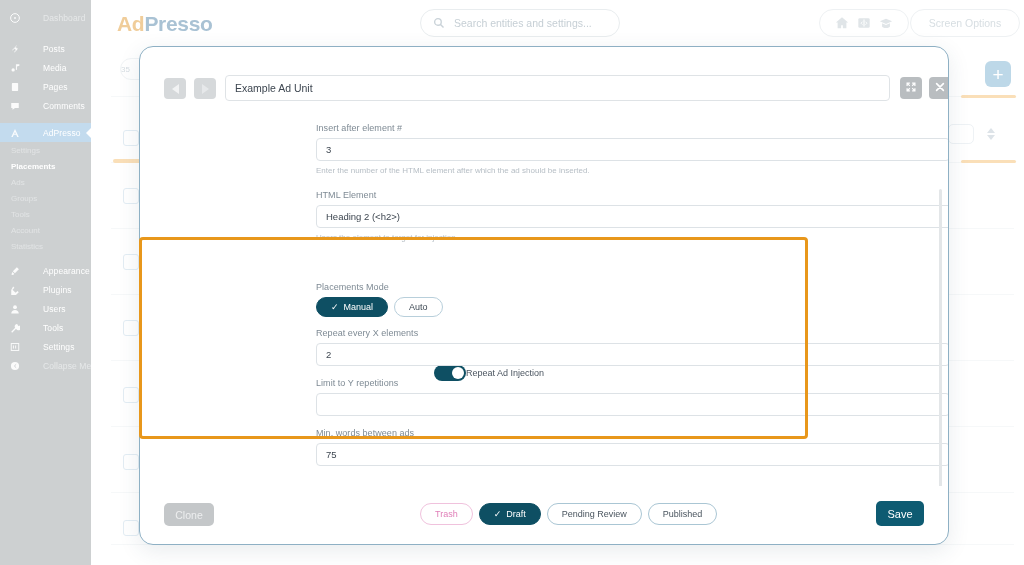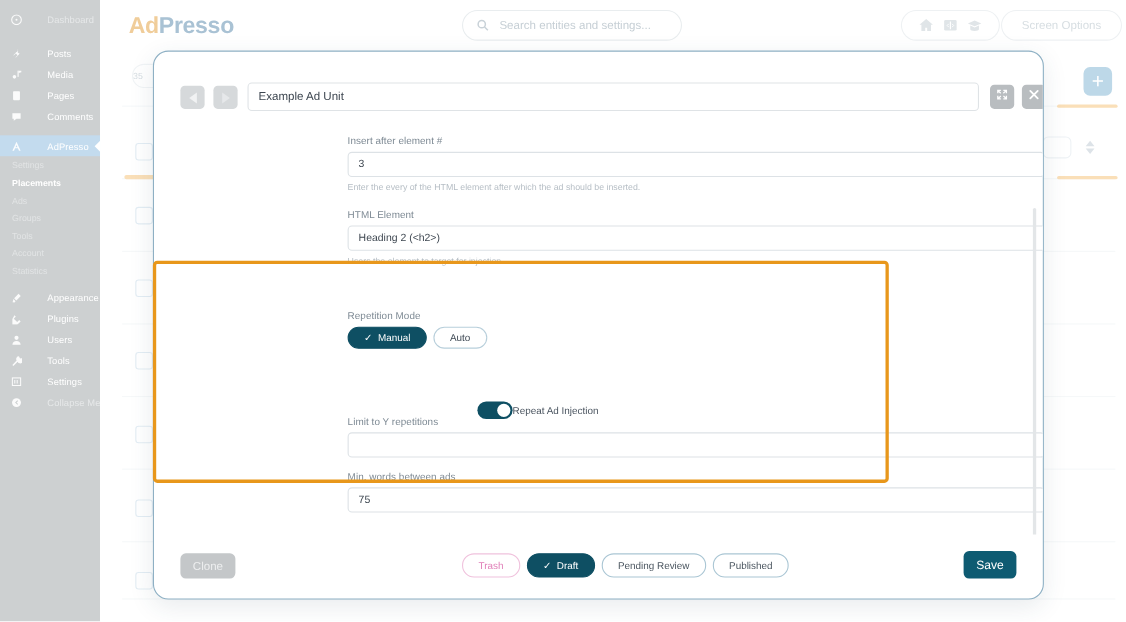--- a/index.html
+++ b/index.html
@@ -511,50 +511,56 @@
       </div>
     </div>
 
     <div id="modal-body">
 
       <div class="field" style="left:155px; top:18px;">
         <div class="f-label">Insert after element #</div>
         <div class="f-input">
           <span>3</span>
         </div>
-        <div class="f-help">Enter the every of the HTML element after which the ad should be inserted.</div>
+        <div class="f-help">Enter the number of the HTML element after which the ad should be inserted.</div>
       </div>
 
       <div class="field" style="left:155px; top:85px;">
         <div class="f-label">HTML Element</div>
         <div class="f-select">
           <span>Heading 2 (&lt;h2&gt;)</span>
           <span class="chev">▾</span>
         </div>
         <div class="f-help">Users the element to target for injection.</div>
       </div>
 
       <div id="toggle-row">
         <div id="toggle-sw"></div>
         <span class="t-lab">Repeat Ad Injection</span>
       </div>
 
       <div class="field" style="left:155px; top:177px;">
-        <div class="f-label">Repetition Mode</div>
+        <div class="f-label">Placements Mode</div>
         <div class="seg-wrap">
           <div class="seg on">
             <span class="ck">✓</span>
             <span>Manual</span>
           </div>
           <div class="seg">
             <span>Auto</span>
           </div>
         </div>
       </div>
 
+      <div class="field" style="left:155px; top:223px;">
+        <div class="f-label">Repeat every X elements</div>
+        <div class="f-input">
+          <span>2</span>
+        </div>
+      </div>
 
       <div class="field" style="left:155px; top:273px;">
         <div class="f-label">Limit to Y repetitions</div>
         <div class="f-input">
           <span></span>
         </div>
       </div>
 
       <div class="field" style="left:155px; top:323px;">
         <div class="f-label">Min. words between ads</div>

